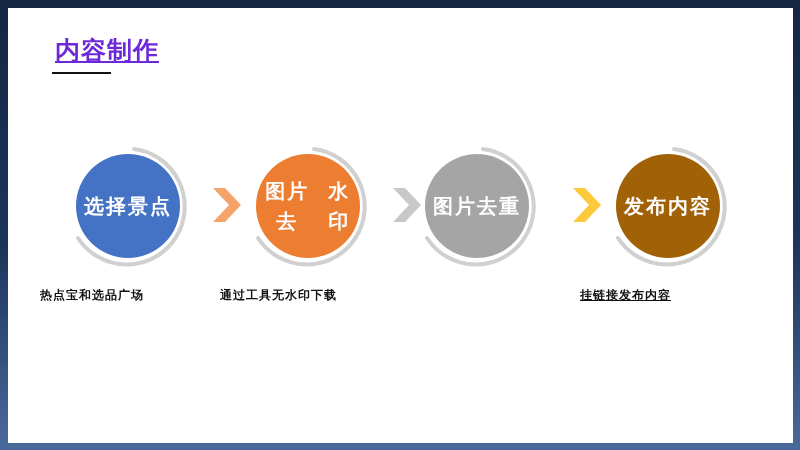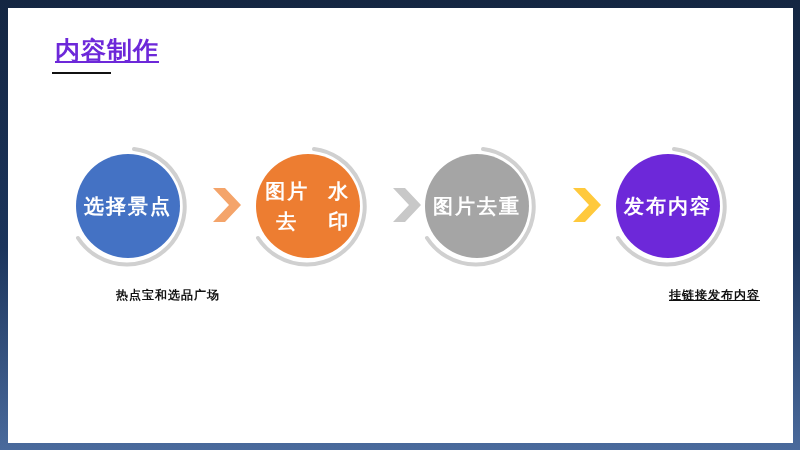--- a/index.html
+++ b/index.html
@@ -51,21 +51,21 @@
       font-weight: bold;
       font-size: 20px;
       line-height: 30px;
       letter-spacing: 2px;
       text-align: center;
     }
     .desc {
       position: absolute;
       top: 279px;
       width: 180px;
-      text-align: right;
+      text-align: left;
       font-size: 12px;
       font-weight: bold;
       color: #111111;
       letter-spacing: 1px;
       white-space: nowrap;
     }
     .chev {
       position: absolute;
       top: 180px;
       width: 28px; height: 34px;
@@ -95,20 +95,21 @@
 
   <div class="step" style="left:240px;">
     <svg class="ring" width="124" height="124" viewBox="0 0 124 124">
       <path d="M 66 3 A 58 58 0 1 1 10 92" fill="none" stroke="#D0D0D0" stroke-width="4" stroke-linecap="round"></path>
     </svg>
     <div class="disc" style="background:#ED7D31;">
       <span>图片去</span>
       <span>水印</span>
     </div>
   </div>
+  <div class="desc" style="left:212px;">通过工具无水印下载</div>
 
   <svg class="chev" style="left:385px;" viewBox="0 0 28 34">
     <polygon points="0,0 12,0 28,17 12,34 0,34 16,17" fill="#C8C8C8"></polygon>
   </svg>
 
   <div class="step" style="left:409px;">
     <svg class="ring" width="124" height="124" viewBox="0 0 124 124">
       <path d="M 66 3 A 58 58 0 1 1 10 92" fill="none" stroke="#D0D0D0" stroke-width="4" stroke-linecap="round"></path>
     </svg>
     <div class="disc" style="background:#A5A5A5;">
@@ -118,19 +119,19 @@
   </div>
 
   <svg class="chev" style="left:565px;" viewBox="0 0 28 34">
     <polygon points="0,0 12,0 28,17 12,34 0,34 16,17" fill="#FFC93C"></polygon>
   </svg>
 
   <div class="step" style="left:600px;">
     <svg class="ring" width="124" height="124" viewBox="0 0 124 124">
       <path d="M 66 3 A 58 58 0 1 1 10 92" fill="none" stroke="#D0D0D0" stroke-width="4" stroke-linecap="round"></path>
     </svg>
-    <div class="disc" style="background:#6d28d9;">
+    <div class="disc" style="background:#a16207;">
       <span>发布</span>
       <span>内容</span>
     </div>
   </div>
   <div class="desc" style="left:572px;text-decoration:underline;">挂链接发布内容</div>
 </div>
 
 </body></html>

